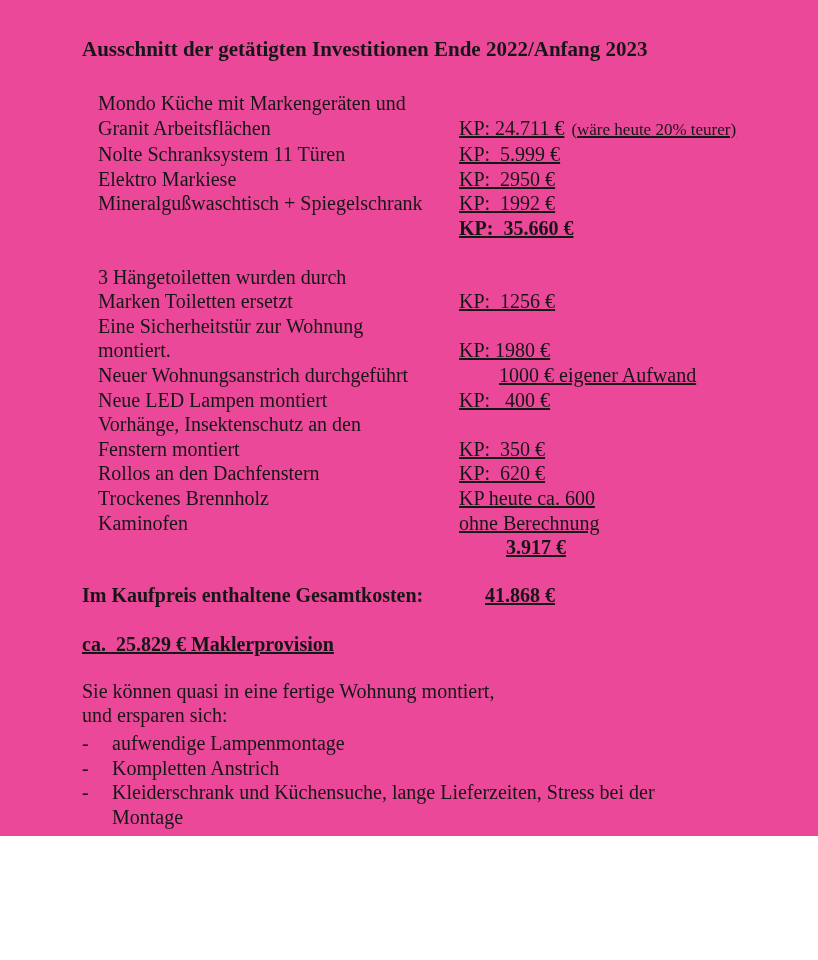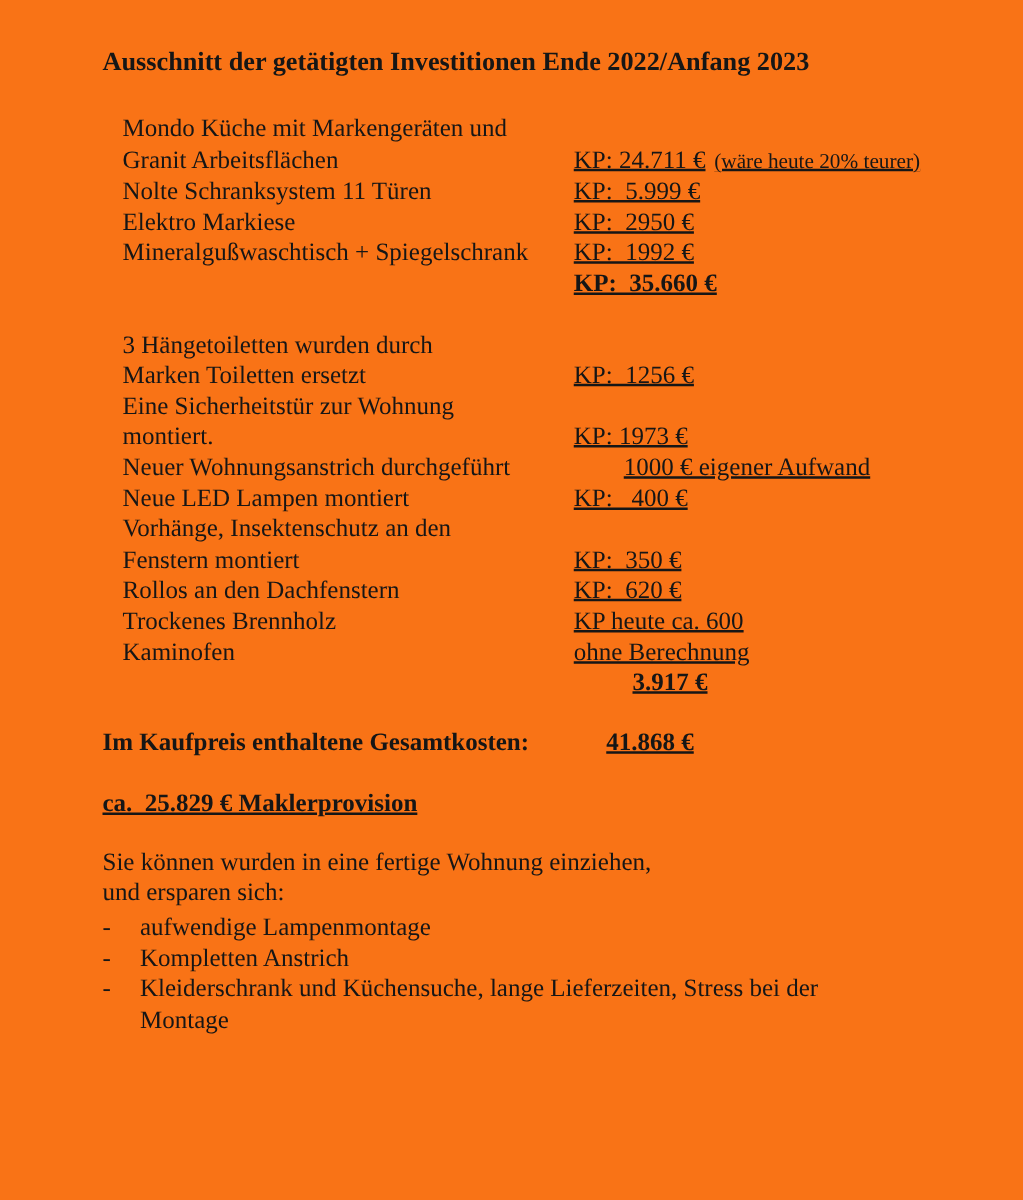--- a/index.html
+++ b/index.html
@@ -1,20 +1,20 @@
 <!DOCTYPE html>
 <html><head>
 <meta charset="utf-8">
 <style>
   html, body { margin: 0; padding: 0; background: #ffffff; }
   .page {
     position: relative;
     width: 818px;
-    height: 960px;
-    background: #f97316;
+    height: 836px;
+    background: #ec4899;
     font-family: "Liberation Serif", serif;
     color: #161616;
     font-size: 20px;
     line-height: 24.6px;
     overflow: hidden;
     box-sizing: border-box;
   }
   .content {
     padding-left: 82px;
     padding-right: 30px;
@@ -89,21 +89,21 @@
       <div class="row">
         <span class="cell-l">Marken Toiletten ersetzt</span>
         <span class="cell-r">KP:  1256 €</span>
       </div>
       <div class="row">
         <span class="cell-l">Eine Sicherheitstür zur Wohnung</span>
         <span class="cell-r"></span>
       </div>
       <div class="row">
         <span class="cell-l">montiert.</span>
-        <span class="cell-r">KP: 1973 €</span>
+        <span class="cell-r">KP: 1980 €</span>
       </div>
       <div class="row">
         <span class="cell-l">Neuer Wohnungsanstrich durchgeführt</span>
         <span class="cell-r indent-a">1000 € eigener Aufwand</span>
       </div>
       <div class="row">
         <span class="cell-l">Neue LED Lampen montiert</span>
         <span class="cell-r">KP:   400 €</span>
       </div>
       <div class="row">
@@ -135,21 +135,21 @@
     <div class="summary-row total">
       <span class="label-wide">Im Kaufpreis enthaltene Gesamtkosten:</span>
       <span class="cell-r">41.868 €</span>
     </div>
 
     <div class="summary-row savings">
       <span class="cell-r">ca.  25.829 € Maklerprovision</span>
     </div>
 
     <div class="closing">
-      <div>Sie können wurden in eine fertige Wohnung einziehen,</div>
+      <div>Sie können quasi in eine fertige Wohnung montiert,</div>
       <div>und ersparen sich:</div>
     </div>
 
     <div class="bullets">
       <div class="bullet">
         <span class="marker">-</span>
         <span class="btext">aufwendige Lampenmontage</span>
       </div>
       <div class="bullet">
         <span class="marker">-</span>

